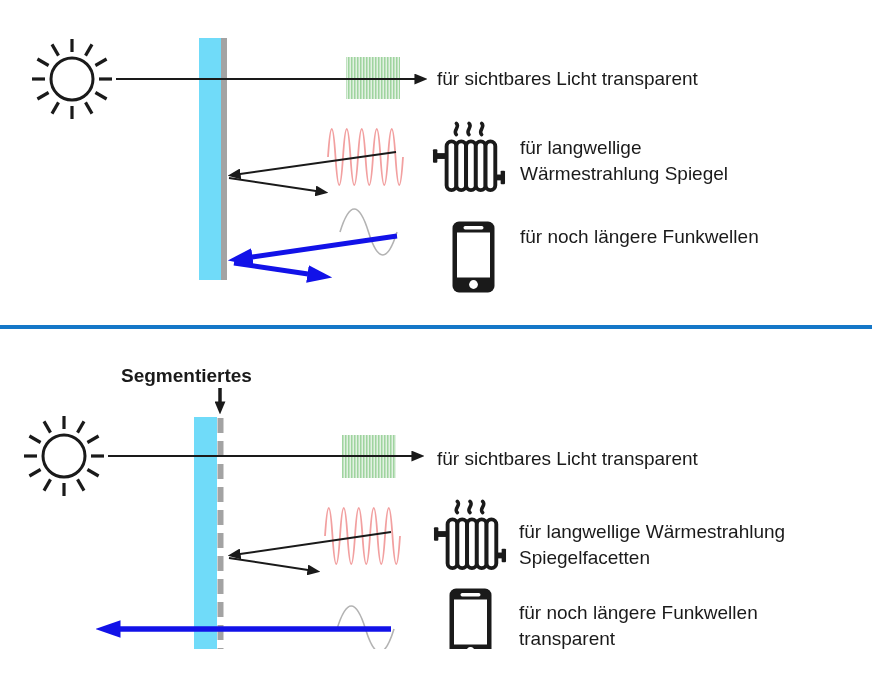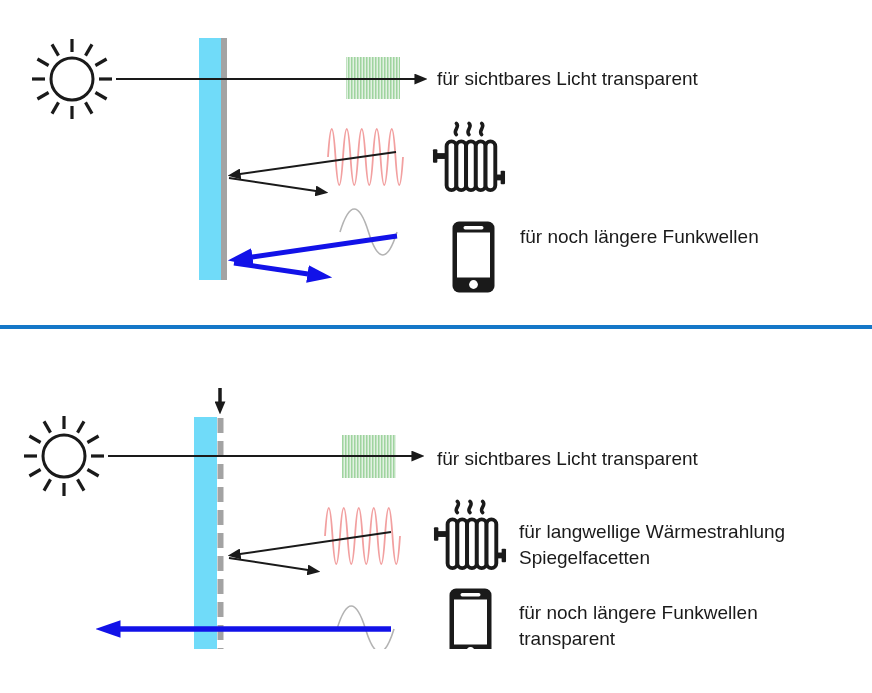--- a/index.html
+++ b/index.html
@@ -87,26 +87,31 @@
     <path transform="translate(325,536)" d="M0,0 Q3.75,-56 7.5,0 T15,0 T22.5,0 T30,0 T37.5,0 T45,0 T52.5,0 T60,0 T67.5,0 T75,0" class="wave-red"></path>
     <line x1="391" y1="532" x2="240" y2="554" class="stroke-ink" stroke-width="2" marker-end="url(#m-black)"></line>
     <line x1="229" y1="558" x2="308" y2="570" class="stroke-ink" stroke-width="2" marker-end="url(#m-black)"></line>
 
     <path transform="translate(337,629)" d="M0,0 Q14.25,-46 28.5,0 T57,0" class="wave-gray"></path>
     <line x1="391" y1="629" x2="120" y2="629" class="blue-line" stroke-width="5.5" marker-end="url(#m-blue)"></line>
   </svg>
 
   <div class="lbl" style="left:437px;top:66px;">für sichtbares Licht transparent</div>
 
+  <div class="lbl" style="left:520px;top:135px;">
+    <div>für langwellige</div>
+    <div>Wärmestrahlung Spiegel</div>
+  </div>
 
   <div class="lbl" style="left:520px;top:224px;">
     <div>für noch längere Funkwellen</div>
   </div>
 
   <div class="lbl bold" style="left:121px;top:363px;">
+    <div>Segmentiertes</div>
   </div>
 
   <div class="lbl" style="left:437px;top:446px;">für sichtbares Licht transparent</div>
 
   <div class="lbl" style="left:519px;top:519px;">
     <div>für langwellige Wärmestrahlung</div>
     <div>Spiegelfacetten</div>
   </div>
 
   <div class="lbl" style="left:519px;top:600px;">

